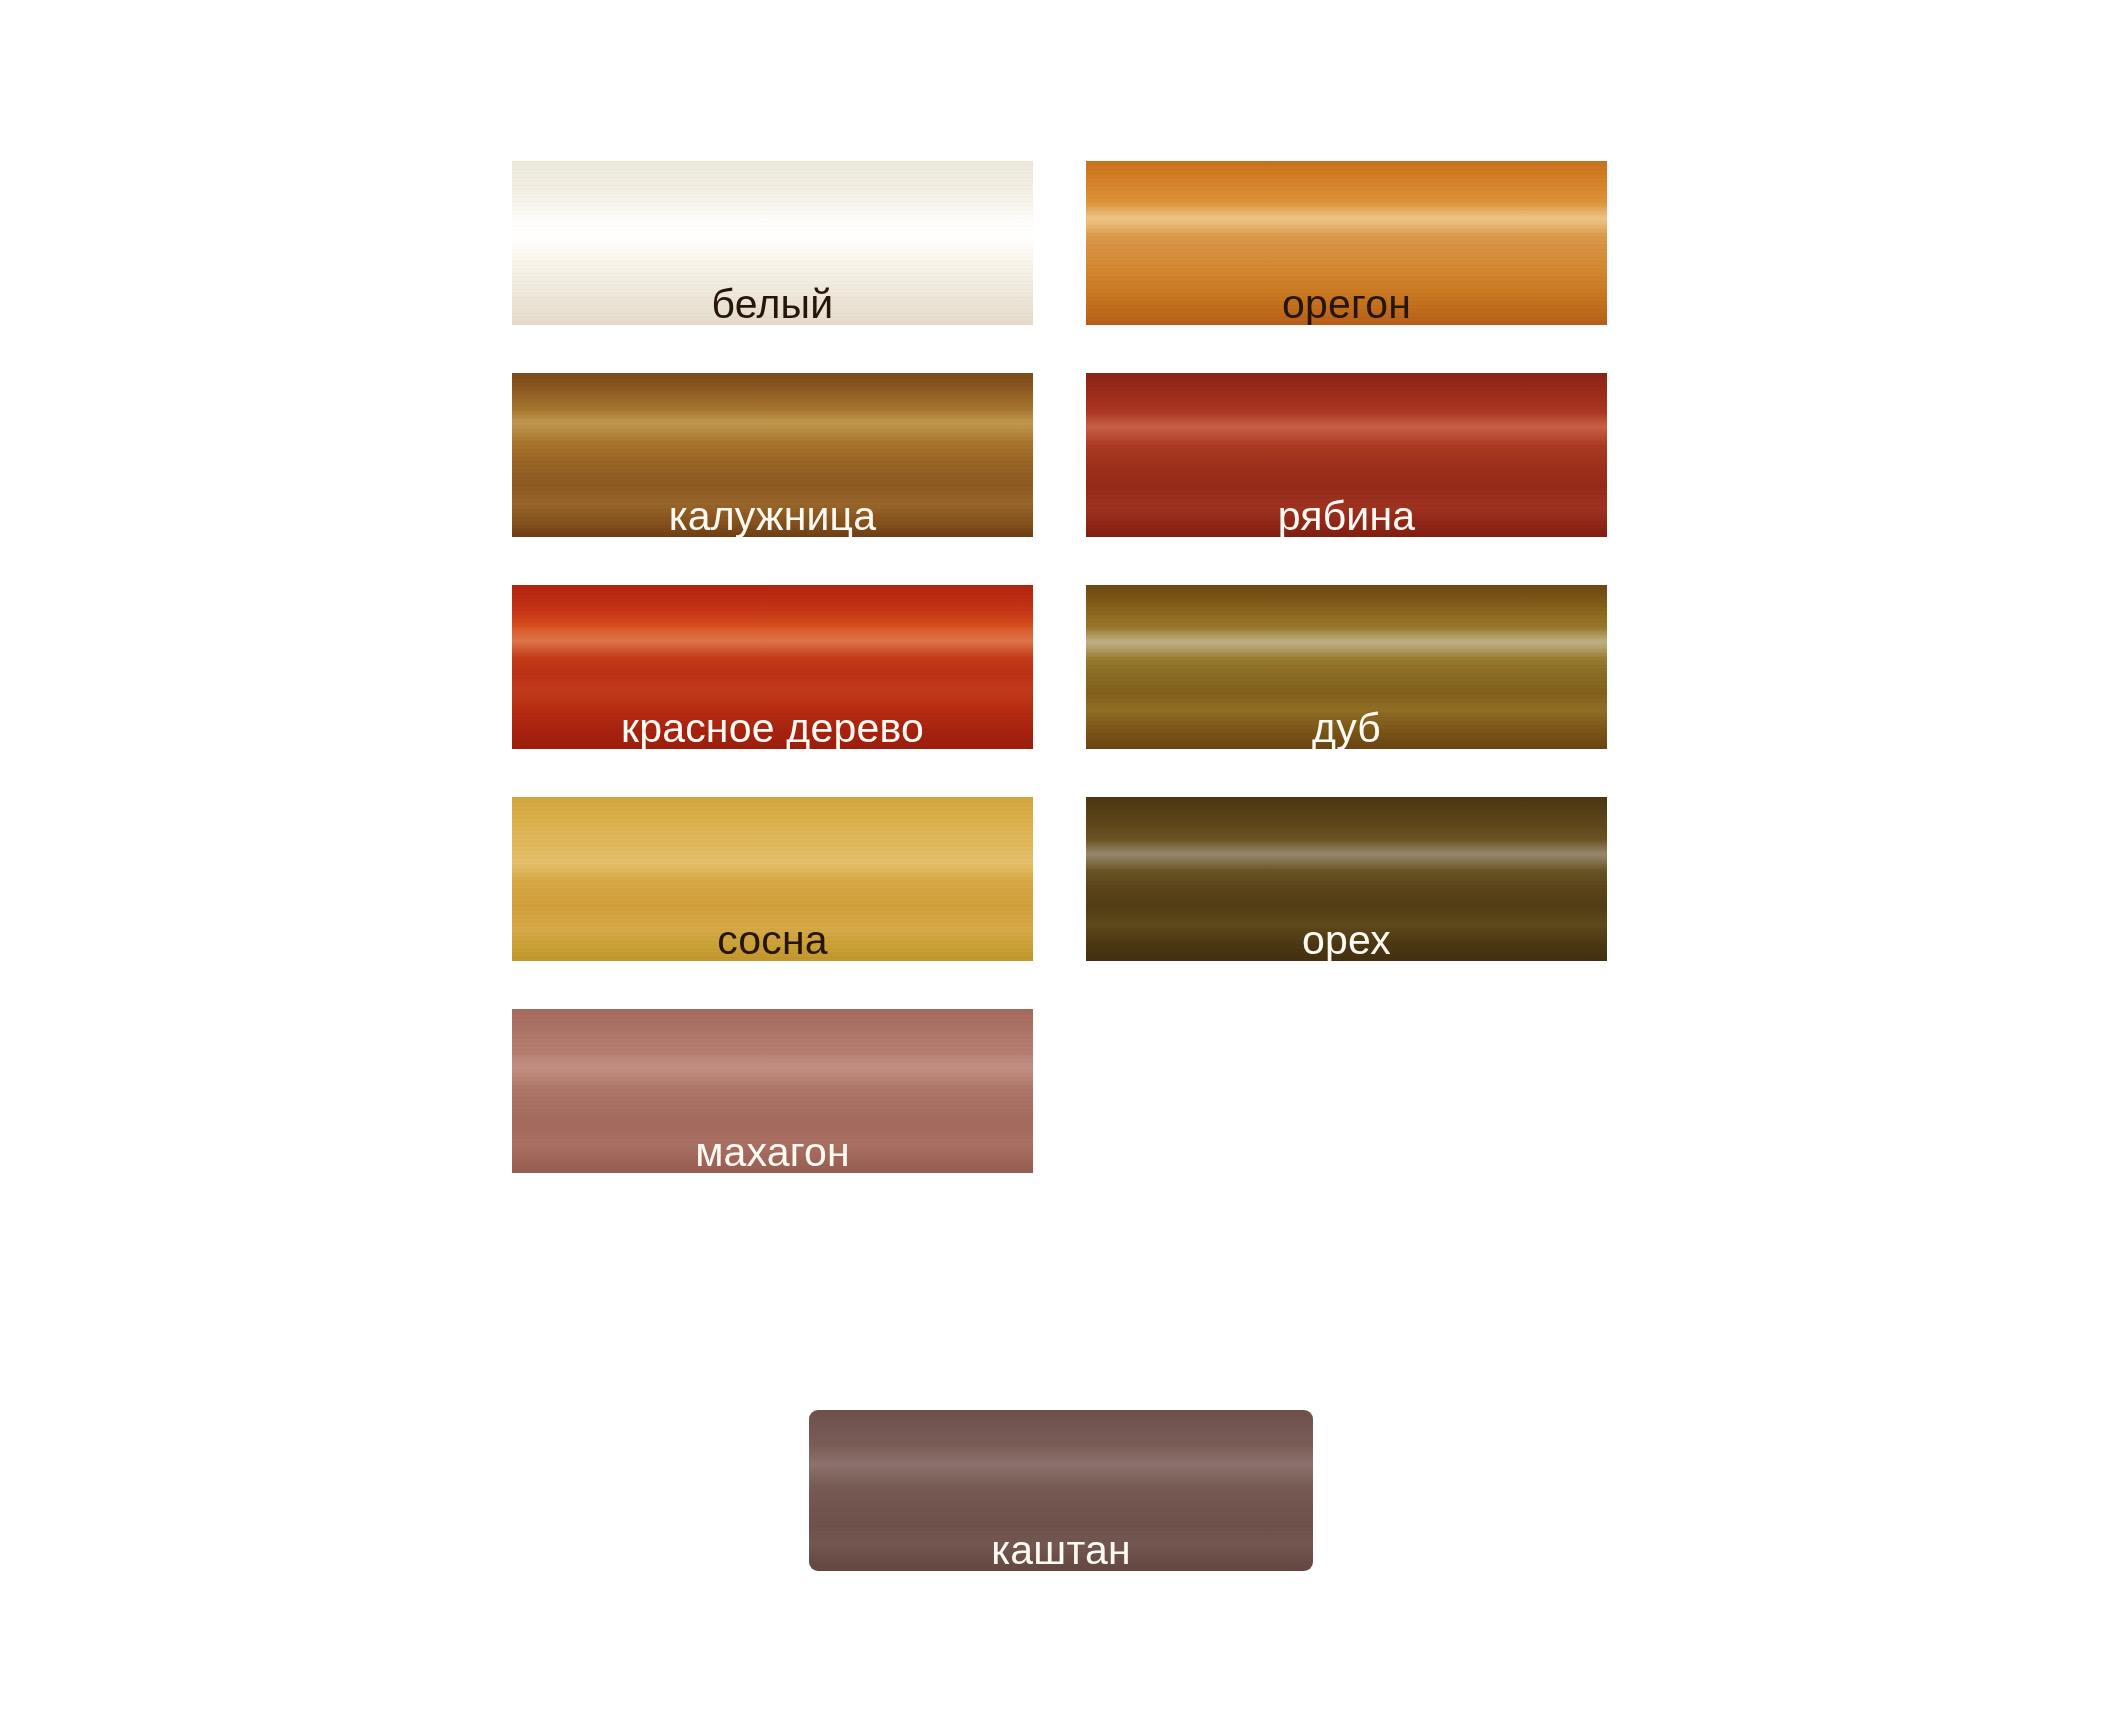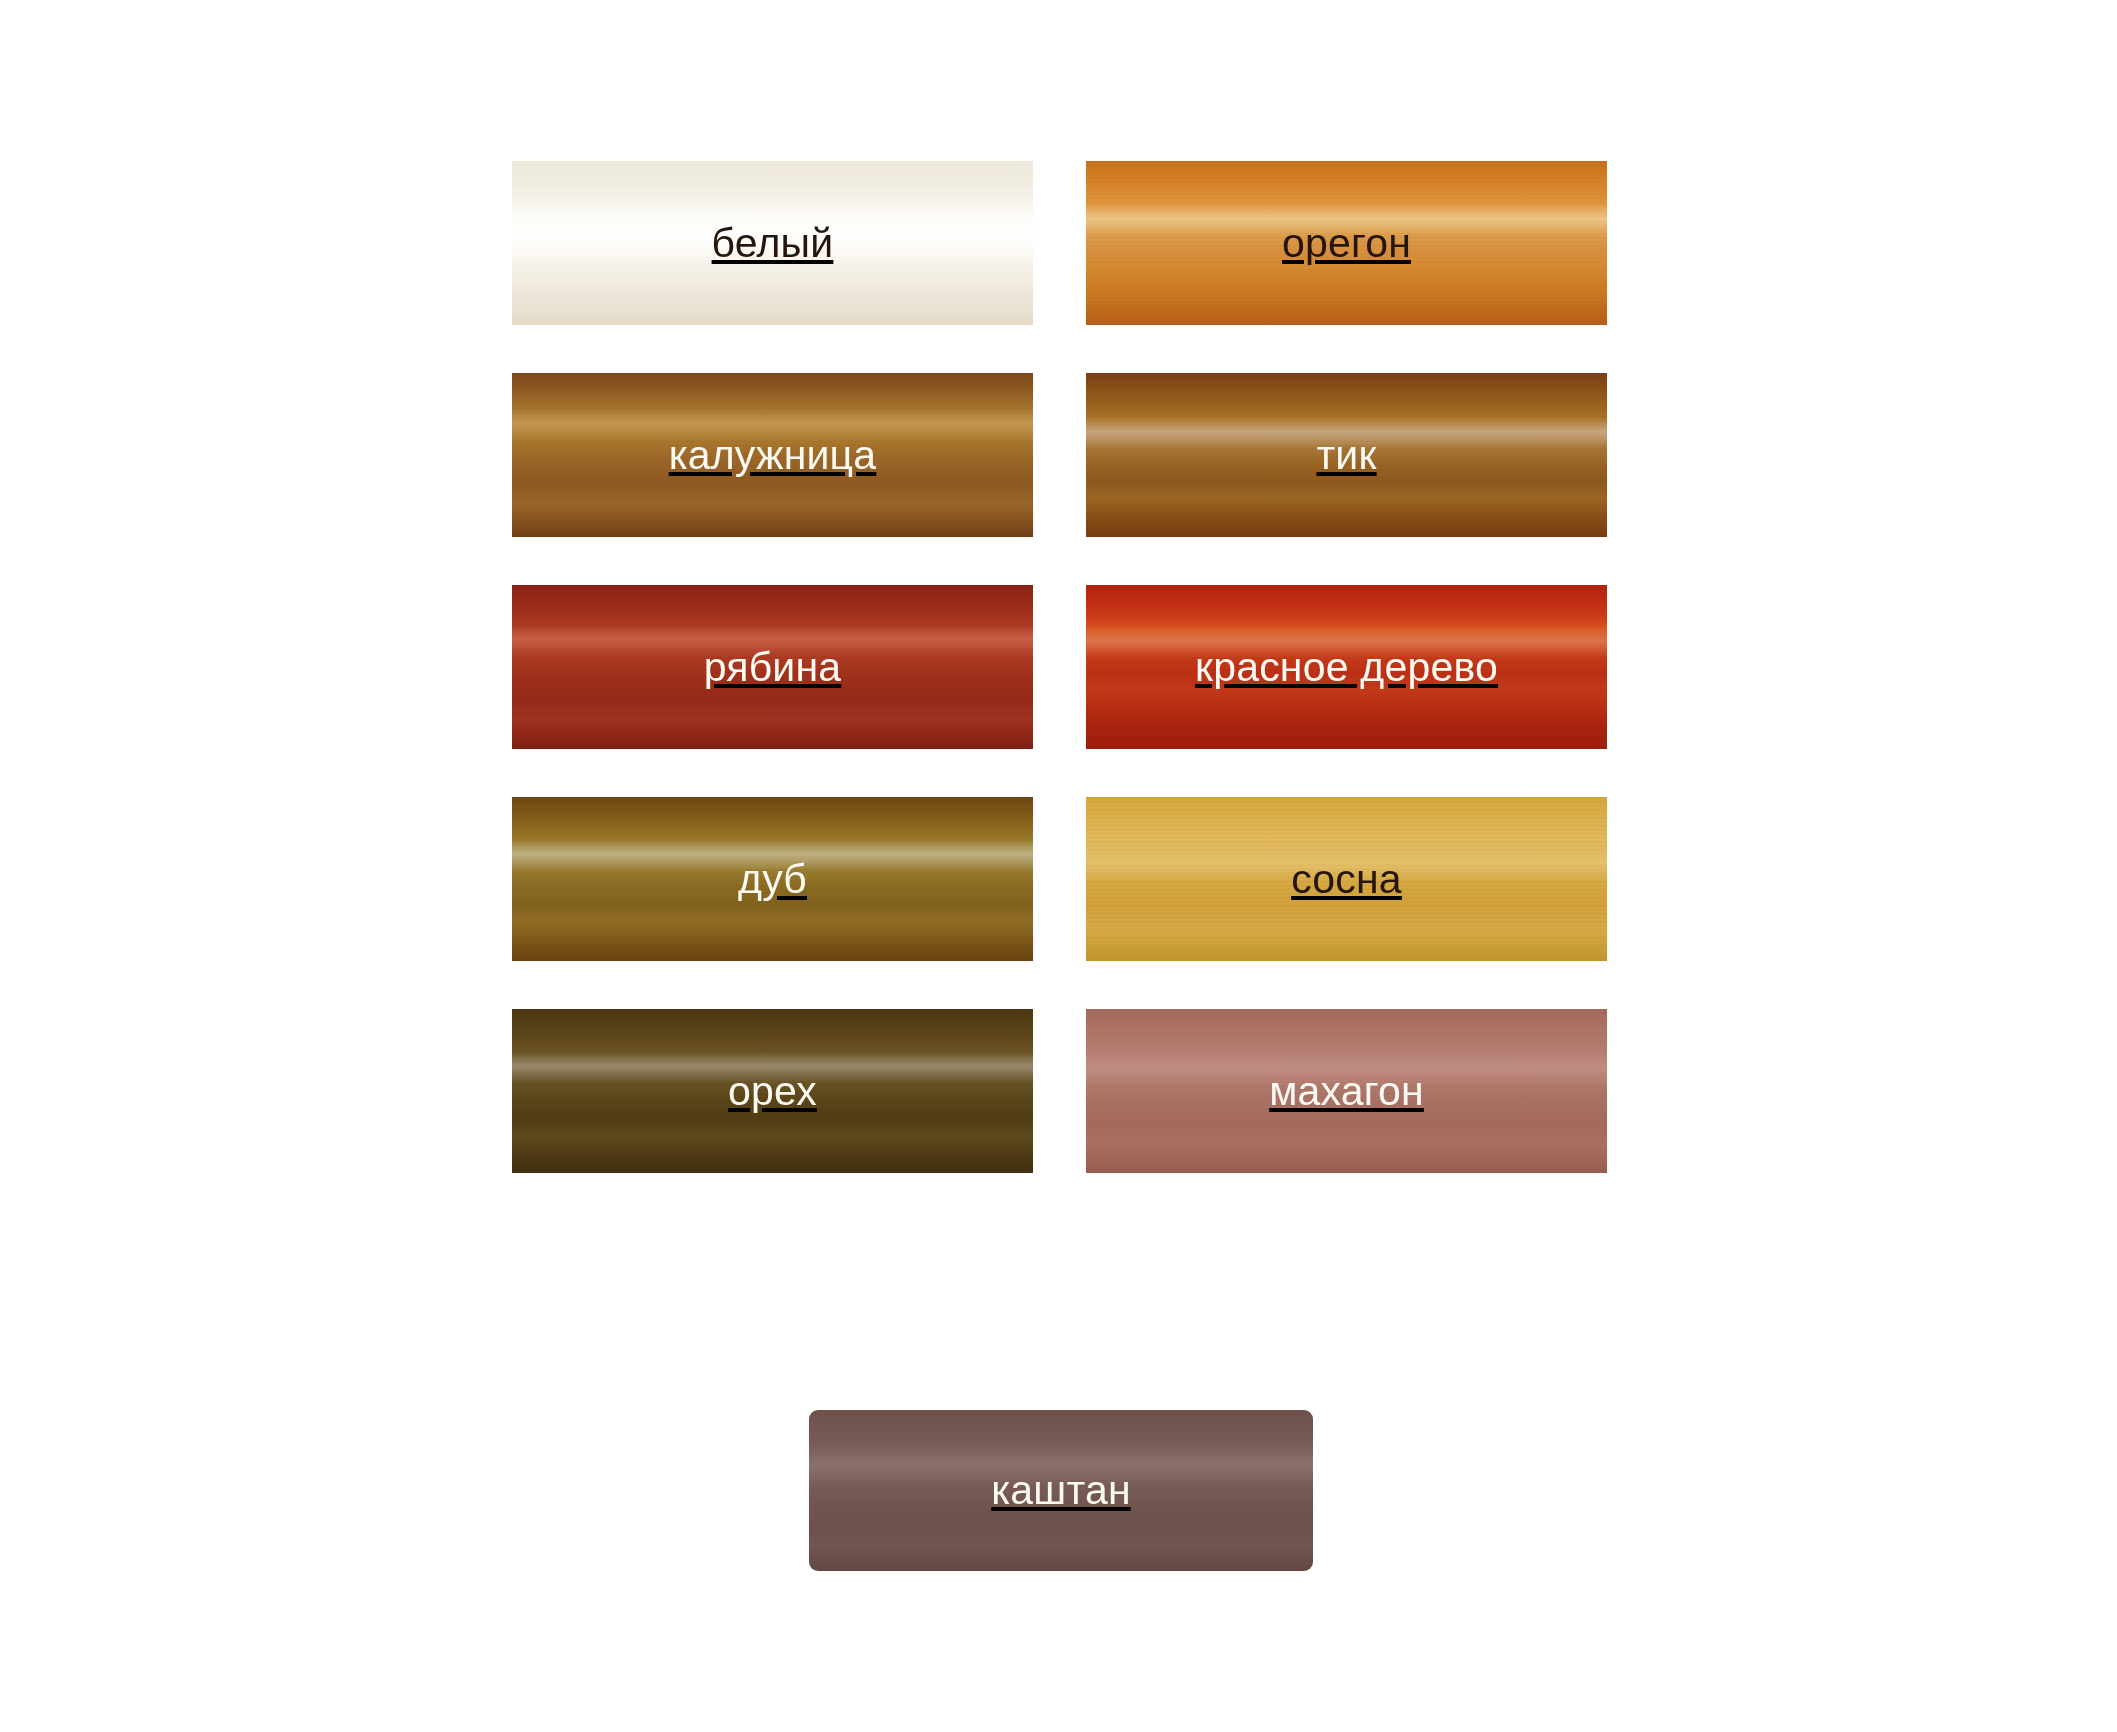--- a/index.html
+++ b/index.html
@@ -28,23 +28,22 @@
     grid-template-columns: 521px 521px;
     column-gap: 53px;
     row-gap: 48px;
   }
 
   .swatch {
     position: relative;
     height: 164px;
     overflow: hidden;
     display: flex;
-    align-items: center;
+    align-items: flex-end;
     justify-content: center;
-    text-decoration: underline;
   }
 
   
   .swatch .grain {
     position: absolute;
     inset: 0;
     pointer-events: none;
     background-image: repeating-linear-gradient(
       to bottom,
       rgba(0,0,0,0.055) 0px,
@@ -267,25 +266,20 @@
       <div class="sheen"></div>
       <span class="swatch-label label-dark">орегон</span>
     </div>
 
     <div class="swatch sw-kaluzhnitsa">
       <div class="grain"></div>
       <div class="sheen"></div>
       <span class="swatch-label label-light">калужница</span>
     </div>
 
-    <div class="swatch sw-teak">
-      <div class="grain"></div>
-      <div class="sheen"></div>
-      <span class="swatch-label label-light">тик</span>
-    </div>
 
     <div class="swatch sw-ryabina">
       <div class="grain"></div>
       <div class="sheen"></div>
       <span class="swatch-label label-light">рябина</span>
     </div>
 
     <div class="swatch sw-mahogany-red">
       <div class="grain"></div>
       <div class="sheen"></div>

